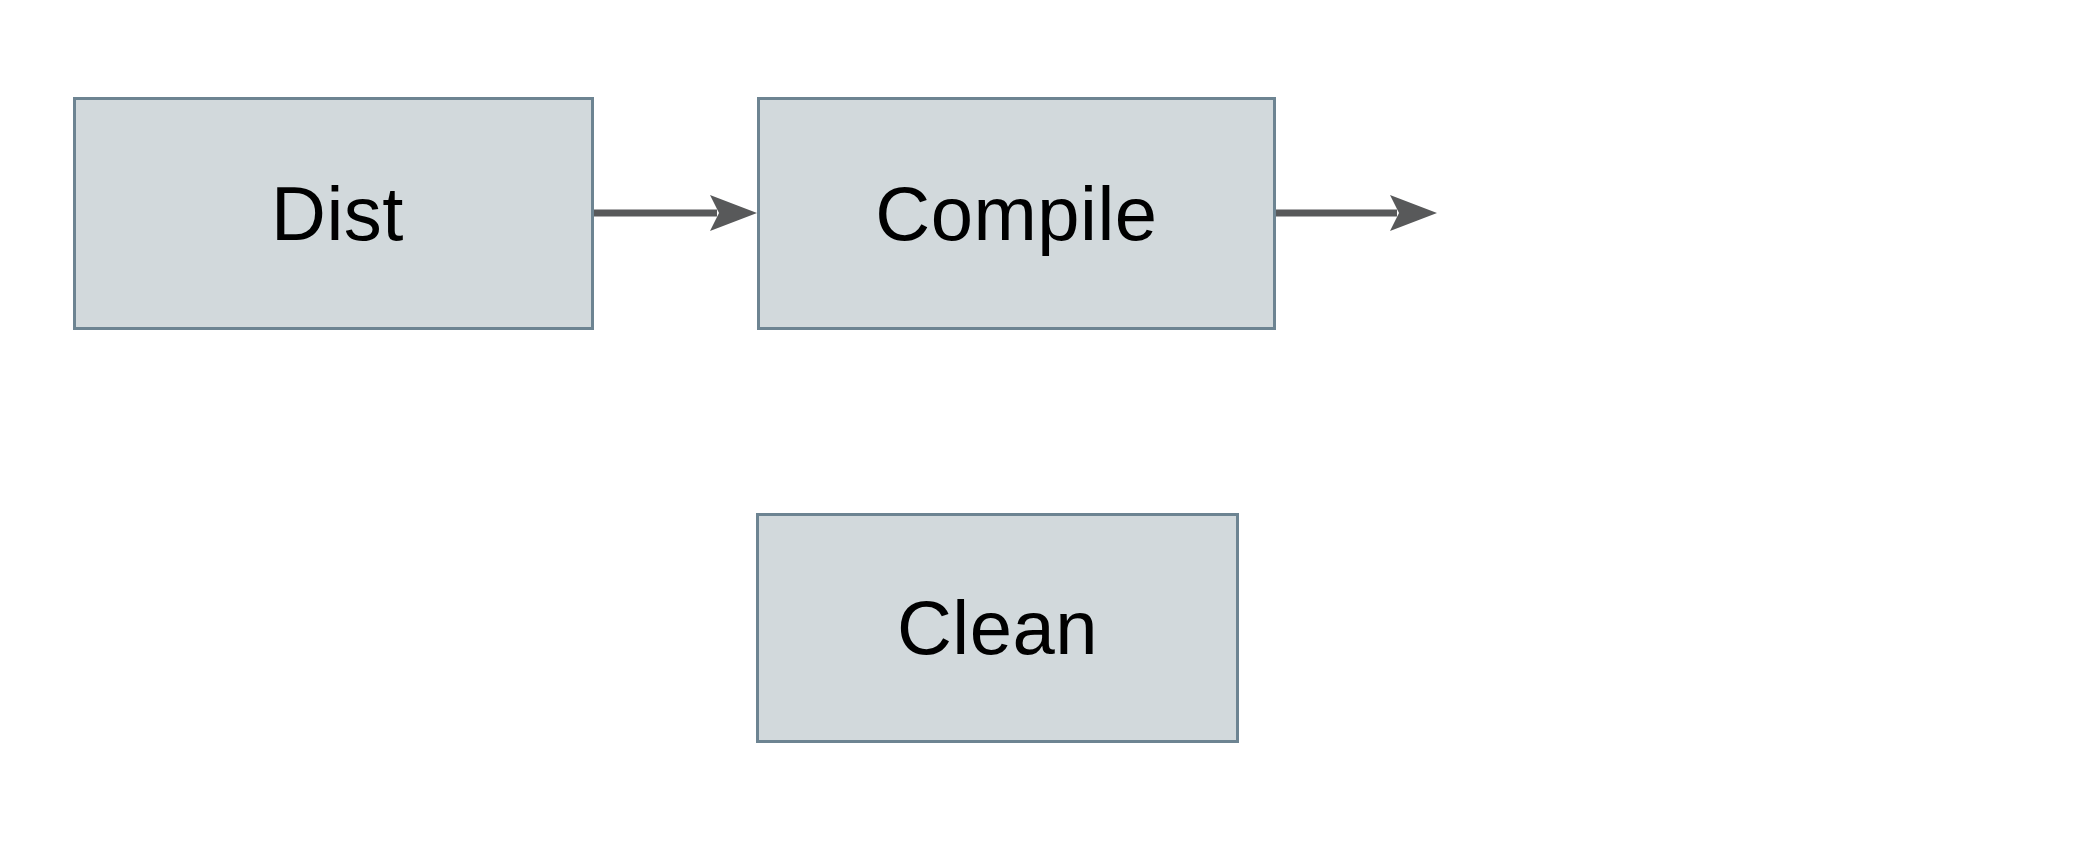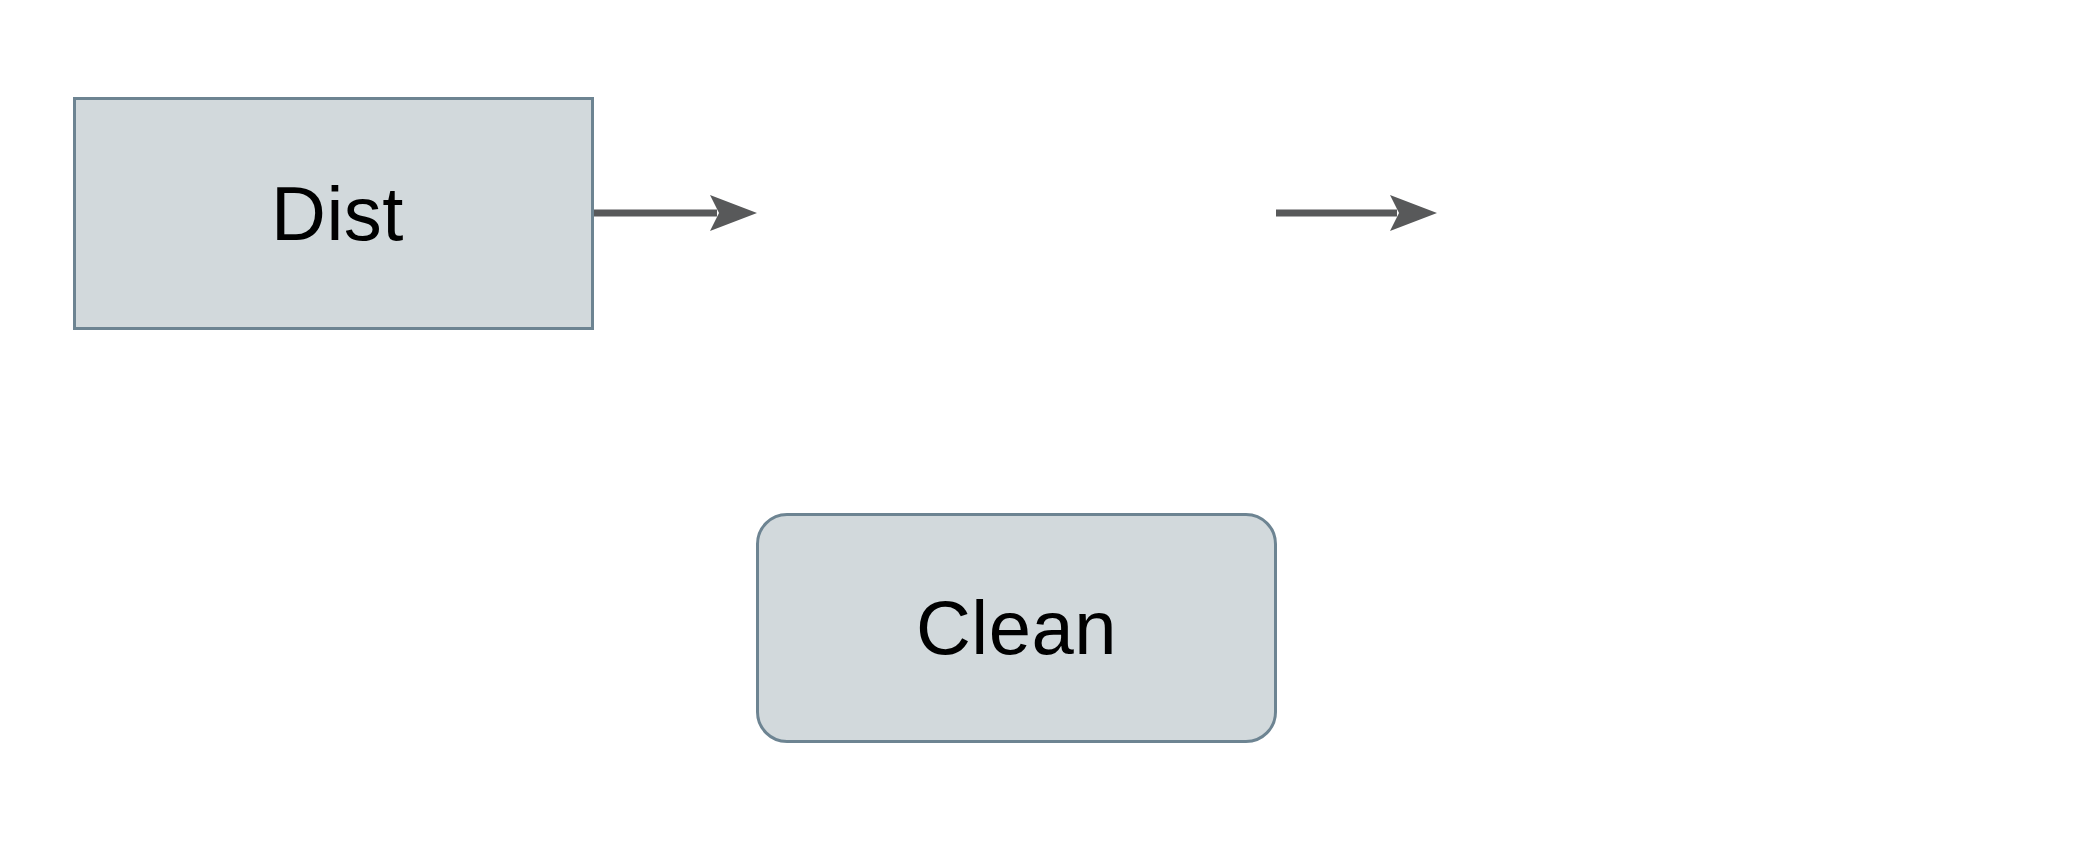--- a/index.html
+++ b/index.html
@@ -27,21 +27,21 @@
   .node .label {
     font-size: 76px;
     line-height: 1;
     color: var(--text-color, #000000);
     letter-spacing: 0.5px;
     user-select: none;
   }
   #node-dist    { left: 73px;   top: 97px;  width: 521px; height: 233px; padding-left: 8px; }
   #node-compile { left: 757px;  top: 97px;  width: 519px; height: 233px; }
   #node-init    { left: 1437px; top: 97px;  width: 521px; height: 233px; }
-  #node-clean   { left: 756px;  top: 513px; width: 521px; height: 230px; border-radius: 31px; }
+  #node-clean   { left: 756px;  top: 513px; width: 483px; height: 230px; }
 
   .edges-overlay {
     position: absolute;
     left: 0;
     top: 0;
     width: 2078px;
     height: 848px;
     pointer-events: none;
   }
   .edge-line {
@@ -56,20 +56,23 @@
 </style>
 </head>
 <body>
 
 <div class="screen">
 
   <div class="node" id="node-dist">
     <span class="label">Dist</span>
   </div>
 
+  <div class="node" id="node-compile">
+    <span class="label">Compile</span>
+  </div>
 
 
   <div class="node" id="node-clean">
     <span class="label">Clean</span>
   </div>
 
   <svg class="edges-overlay" viewBox="0 0 2078 848">
     <g>
       <line class="edge-line" x1="594" y1="213" x2="717" y2="213"></line>
       <polygon class="edge-head" points="757,213 710,195 719,213 710,231"></polygon>

